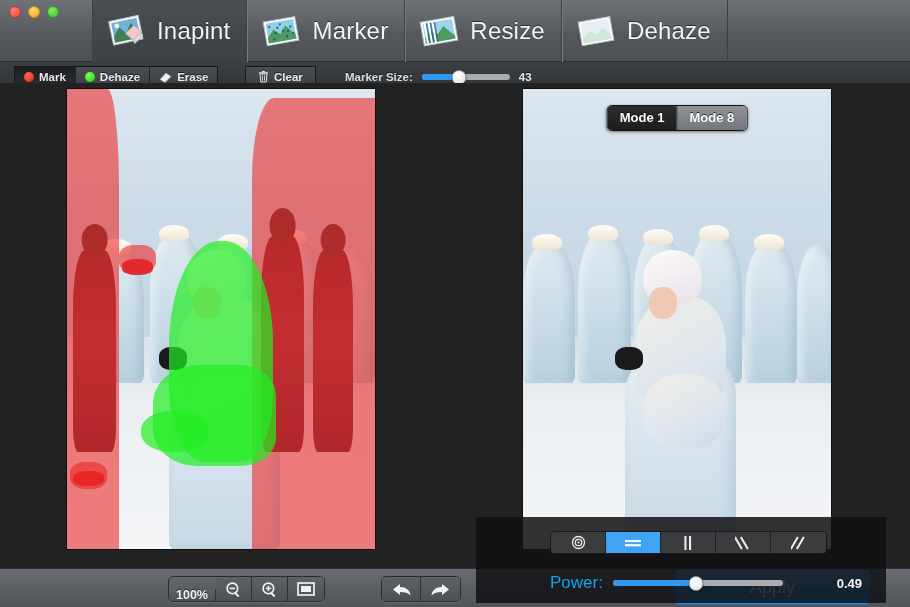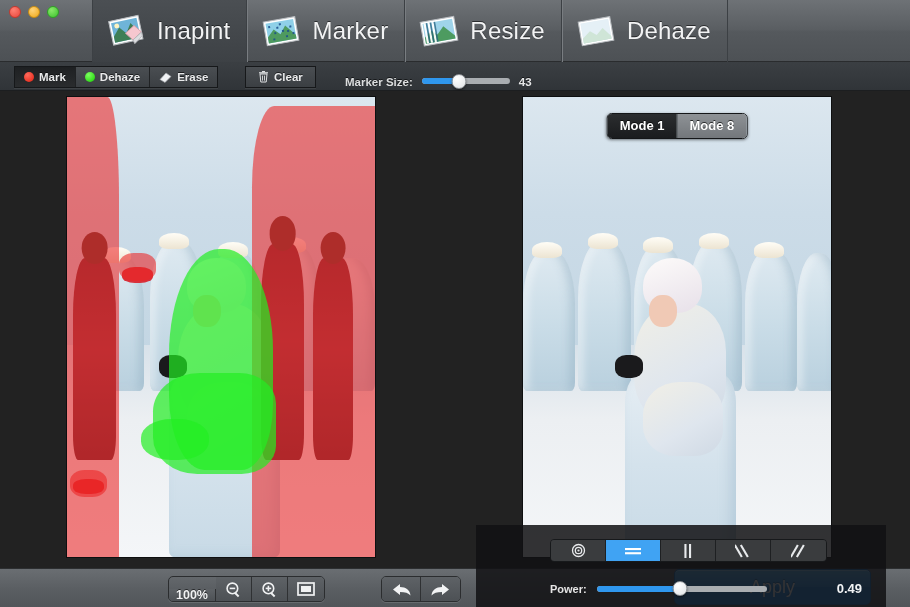--- a/index.html
+++ b/index.html
@@ -66,42 +66,42 @@
     cursor: default; white-space: nowrap;
   }
   .seg:last-child { border-right: none; }
   .seg.on { background: linear-gradient(180deg, #1e2022 0%, #2a2c2e 100%); }
   .dot { width: 10px; height: 10px; border-radius: 50%; flex: none; }
   .dot.red   { background: radial-gradient(circle at 35% 30%, #ff6a5c, #e01f10); }
   .dot.green { background: radial-gradient(circle at 35% 30%, #7dff60, #16cf00); }
 
   .marker-wrap {
     position: absolute; left: 345px; top: 4px; height: 22px;
-    display: flex; align-items: flex-end; gap: 9px;
+    display: flex; align-items: center; gap: 9px;
   }
   .marker-label { color: #dcdedf; font-size: 11.5px; font-weight: bold; text-shadow: 0 -1px 0 rgba(0,0,0,0.6); }
   .marker-val   { color: #e6e7e8; font-size: 11.5px; font-weight: bold; text-shadow: 0 -1px 0 rgba(0,0,0,0.6); }
 
   .slider { position: relative; height: 14px; display: flex; align-items: center; }
   .slider .track {
     height: 6px; border-radius: 3px;
     background: #a9adb1;
     position: relative; overflow: hidden;
   }
   .slider .fill { position: absolute; left: 0; top: 0; bottom: 0; background: #2f97ee; border-radius: 3px; }
   .slider .thumb {
     position: absolute; width: 15px; height: 15px; border-radius: 50%;
     background: radial-gradient(circle at 35% 28%, #ffffff, #dfe2e5);
     border: 1px solid #8b8f93;
     box-shadow: 0 1px 2px rgba(0,0,0,0.45);
     transform: translateX(-50%);
   }
 
   
-  .canvas-area { position: absolute; left: 0; top: 91px; width: 910px; height: 477px; background: #222222; }
+  .canvas-area { position: absolute; left: 0; top: 83px; width: 910px; height: 477px; background: #222222; }
 
   .pane { position: absolute; top: 5px; background: #f5f6f7; border: 1px solid #0e0f10; overflow: hidden; }
   .pane.left  { left: 66px;  width: 310px; height: 462px; }
   .pane.right { left: 522px; width: 310px; height: 462px; }
 
   .photo { position: absolute; inset: 0; overflow: hidden; }
 
   
   .scene { position: absolute; inset: 0; background: #e8eef3; }
   .sky {
@@ -184,21 +184,21 @@
     border: 1px solid #17191b; border-radius: 4px; overflow: hidden;
   }
   .fx-btn {
     width: 55px; height: 21px; display: flex; align-items: center; justify-content: center;
     background: #3a3c3e; border-right: 1px solid #1e2022; cursor: default;
   }
   .fx-btn:last-child { border-right: none; }
   .fx-btn.active { background: #40a3f3; }
 
   .power-row { position: absolute; left: 74px; top: 56px; width: 312px; display: flex; align-items: center; gap: 10px; }
-  .power-label { color: #e5e5e5; font-size: 11px; font-weight: bold; }
+  .power-label { color: #0ea5e9; font-size: 17px; font-weight: normal; }
   .power-val { color: #f3f4f5; font-size: 13px; font-weight: bold; margin-left: auto; }
 
   
   .bottombar {
     position: absolute; left: 0; top: 568px; width: 910px; height: 39px;
     background: linear-gradient(180deg, #6a6e72 0%, #5b5f63 50%, #515559 100%);
     border-top: 1px solid #2d2f31;
   }
   .btn-group {
     position: absolute; display: flex; height: 26px; top: 7px;

